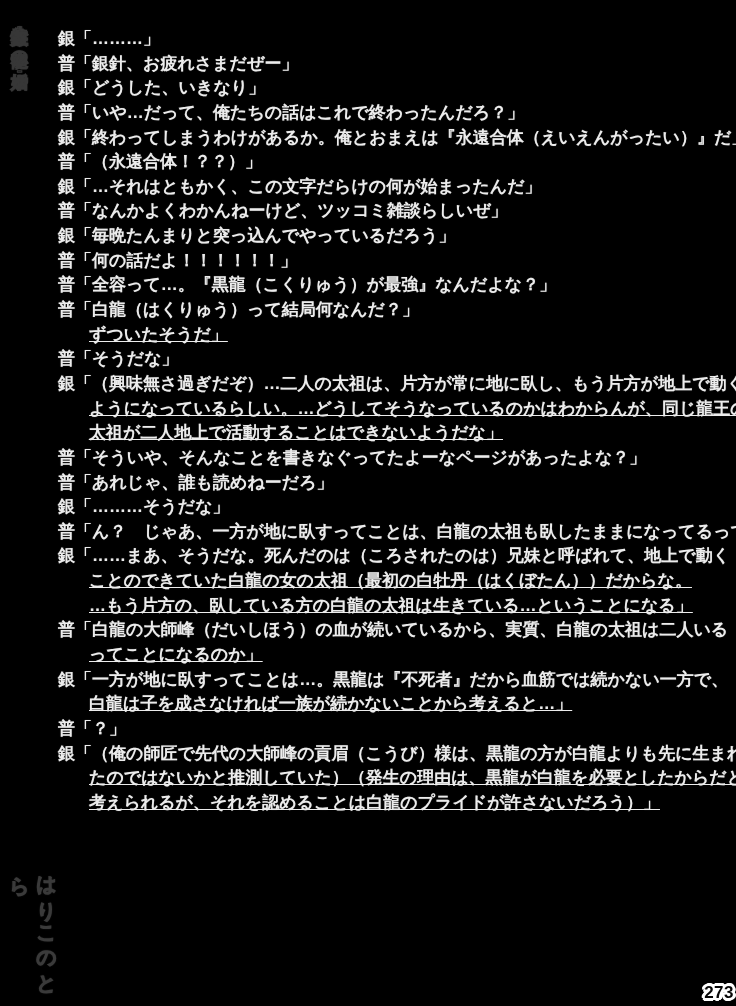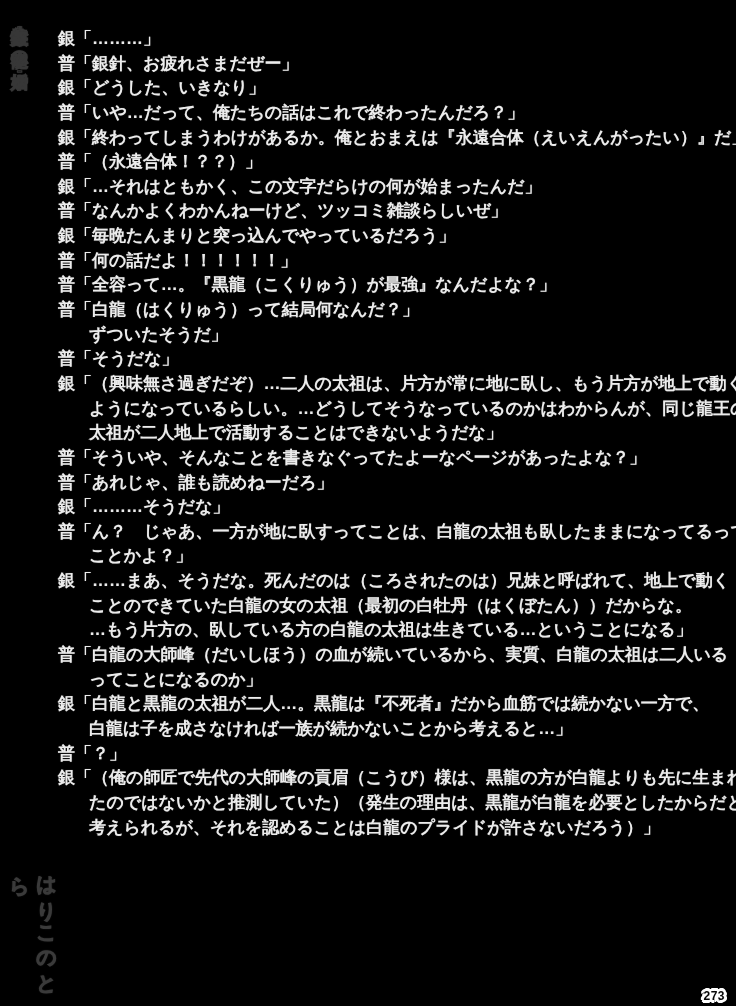--- a/index.html
+++ b/index.html
@@ -25,20 +25,21 @@
     line-height: 24.65px;
     font-size: 17px;
     font-weight: 700;
     color: #ececec;
     white-space: nowrap;
     letter-spacing: 0;
     text-shadow: 0 0 1px rgba(255,255,255,0.35);
   }
   .line.cont {
     padding-left: 31px;
+    text-decoration: underline;
   }
   .spine-title {
     position: absolute;
     left: 8px;
     top: 12px;
     writing-mode: vertical-rl;
     text-orientation: upright;
     font-family: "Liberation Serif", serif;
     font-size: 17px;
     font-weight: 700;
@@ -56,23 +57,23 @@
     font-family: "Liberation Serif", serif;
     font-size: 20px;
     font-weight: 700;
     color: #121212;
     -webkit-text-stroke: 1px #3a3a3a;
     text-shadow: 0 0 2px #2c2c2c;
     letter-spacing: 2px;
   }
   .page-num {
     position: absolute;
-    right: 11px;
+    right: 2px;
     bottom: 3px;
-    font-size: 12px;
+    font-size: 17px;
     font-weight: 800;
     color: #060606;
     letter-spacing: 0.5px;
     text-shadow:
       -2px -2px 0 #ffffff, 2px -2px 0 #ffffff,
       -2px  2px 0 #ffffff, 2px  2px 0 #ffffff,
       -3px  0   0 #ffffff, 3px  0   0 #ffffff,
        0   -3px 0 #ffffff, 0    3px 0 #ffffff,
       -3px -1px 0 #ffffff, 3px  1px 0 #ffffff,
       -1px  3px 0 #ffffff, 1px -3px 0 #ffffff;
@@ -98,27 +99,26 @@
     <div class="line">普「白龍（はくりゅう）って結局何なんだ？」</div>
     <div class="line cont">ずついたそうだ」</div>
     <div class="line">普「そうだな」</div>
     <div class="line">銀「（興味無さ過ぎだぞ）…二人の太祖は、片方が常に地に臥し、もう片方が地上で動く</div>
     <div class="line cont">ようになっているらしい。…どうしてそうなっているのかはわからんが、同じ龍王の</div>
     <div class="line cont">太祖が二人地上で活動することはできないようだな」</div>
     <div class="line">普「そういや、そんなことを書きなぐってたよーなページがあったよな？」</div>
     <div class="line">普「あれじゃ、誰も読めねーだろ」</div>
     <div class="line">銀「………そうだな」</div>
     <div class="line">普「ん？　じゃあ、一方が地に臥すってことは、白龍の太祖も臥したままになってるって</div>
-    <div class="line cont">ことかよ？」</div>
     <div class="line">銀「……まあ、そうだな。死んだのは（ころされたのは）兄妹と呼ばれて、地上で動く</div>
     <div class="line cont">ことのできていた白龍の女の太祖（最初の白牡丹（はくぼたん））だからな。</div>
     <div class="line cont">…もう片方の、臥している方の白龍の太祖は生きている…ということになる」</div>
     <div class="line">普「白龍の大師峰（だいしほう）の血が続いているから、実質、白龍の太祖は二人いる</div>
     <div class="line cont">ってことになるのか」</div>
-    <div class="line">銀「白龍と黒龍の太祖が二人…。黒龍は『不死者』だから血筋では続かない一方で、</div>
+    <div class="line">銀「一方が地に臥すってことは…。黒龍は『不死者』だから血筋では続かない一方で、</div>
     <div class="line cont">白龍は子を成さなければ一族が続かないことから考えると…」</div>
     <div class="line">普「？」</div>
     <div class="line">銀「（俺の師匠で先代の大師峰の貢眉（こうび）様は、黒龍の方が白龍よりも先に生まれ</div>
     <div class="line cont">たのではないかと推測していた）（発生の理由は、黒龍が白龍を必要としたからだと</div>
     <div class="line cont">考えられるが、それを認めることは白龍のプライドが許さないだろう）」</div>
   </div>
 
 <div class="circle-name">はりこのとら</div>
 
 <div class="page-num">273</div>

